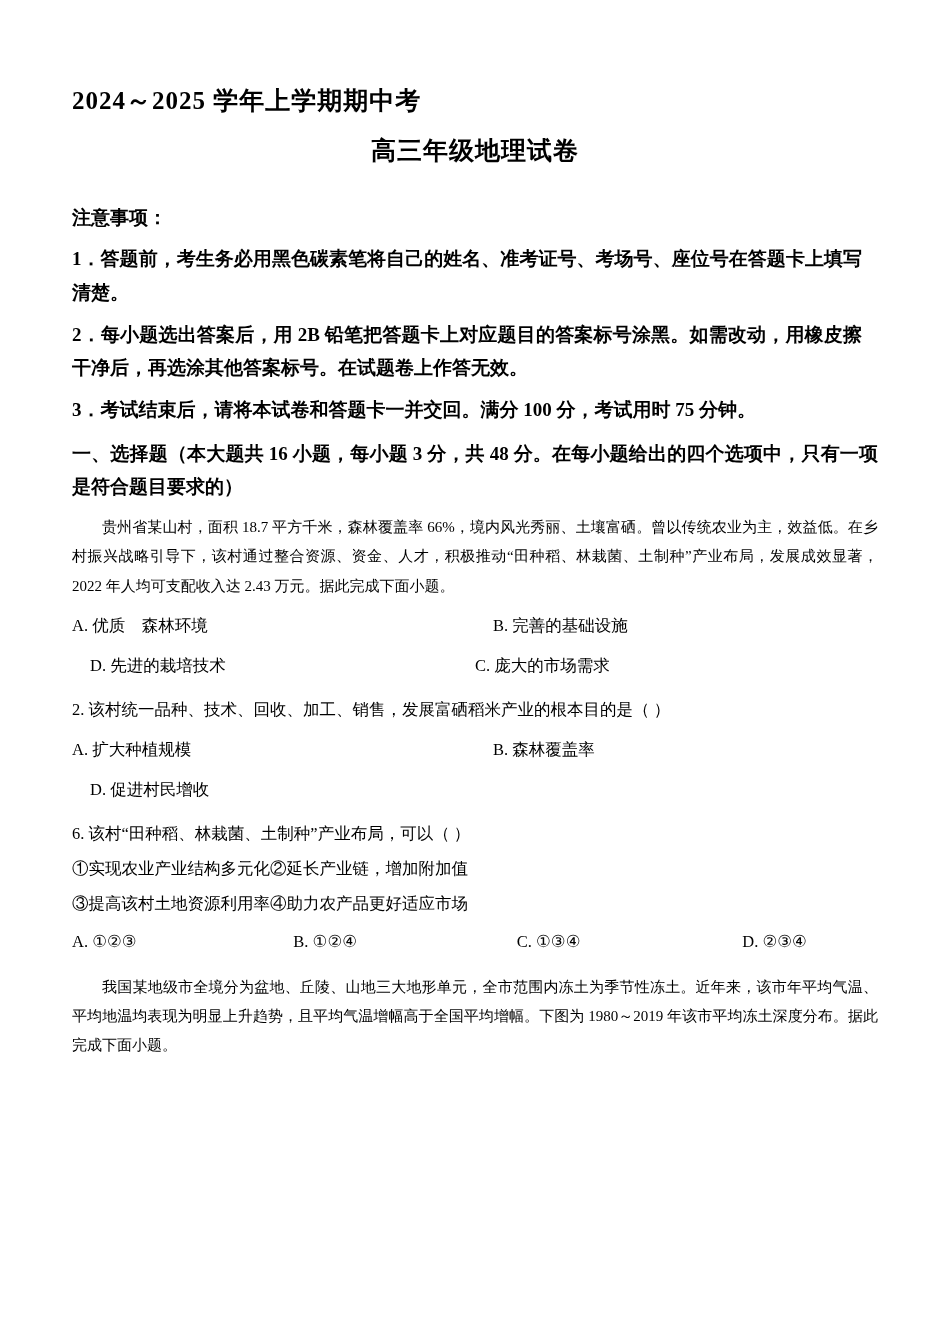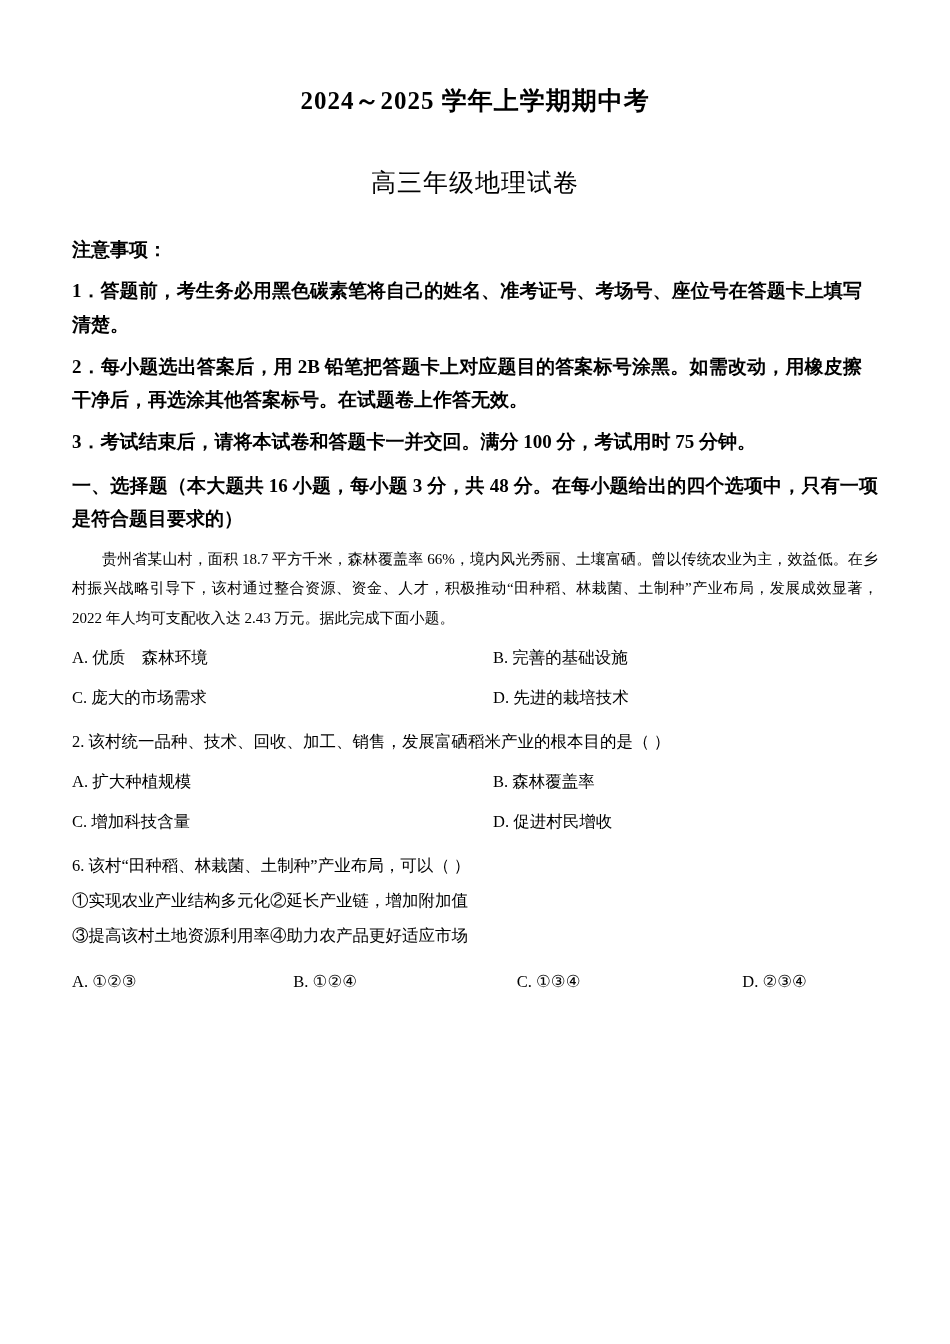--- a/index.html
+++ b/index.html
@@ -14,33 +14,33 @@
     color: #000000;
   }
   .page {
     width: 950px;
     min-height: 1344px;
     box-sizing: border-box;
     padding: 60px 72px 40px 72px;
     position: relative;
   }
   .doc-title {
-    text-align: center;
+    text-align: left;
     font-size: 25px;
     font-weight: bold;
     letter-spacing: 1px;
     margin: 22px 0 0 0;
     line-height: 1.5;
   }
   .doc-subtitle {
     text-align: center;
     font-size: 25px;
-    font-weight: normal;
+    font-weight: bold;
     letter-spacing: 1px;
-    margin: 44px 0 0 0;
+    margin: 12px 0 0 0;
     line-height: 1.5;
   }
   .notice-heading {
     font-size: 19px;
     font-weight: bold;
     margin: 34px 0 0 0;
     line-height: 1.6;
   }
   .notice-item {
     font-size: 19px;
@@ -88,21 +88,21 @@
   }
   .opt-line {
     font-size: 16.5px;
     line-height: 1.9;
     margin: 4px 0 0 0;
   }
   .opt-row4 {
     display: flex;
     font-size: 16.5px;
     line-height: 1.9;
-    margin: 14px 0 0 0;
+    margin: 6px 0 0 0;
     gap: 36px;
   }
   .opt-row4 > div {
     width: 25%;
     box-sizing: border-box;
   }
   .opt-row4 > div:nth-child(2) { padding-left: 14px; }
   .opt-row4 > div:nth-child(3) { padding-left: 28px; }
   .opt-row4 > div:nth-child(4) { padding-left: 42px; }
   .passage2 {
@@ -124,38 +124,38 @@
 
   <div class="section-heading">一、选择题（本大题共 16 小题，每小题 3 分，共 48 分。在每小题给出的四个选项中，只有一项是符合题目要求的）</div>
 
   <div class="passage">贵州省某山村，面积 18.7 平方千米，森林覆盖率 66%，境内风光秀丽、土壤富硒。曾以传统农业为主，效益低。在乡村振兴战略引导下，该村通过整合资源、资金、人才，积极推动“田种稻、林栽菌、土制种”产业布局，发展成效显著，2022 年人均可支配收入达 2.43 万元。据此完成下面小题。</div>
 
   <div class="opt-row">
     <div class="opt-col">A. 优质　森林环境</div>
     <div class="opt-col second">B. 完善的基础设施</div>
   </div>
   <div class="opt-row">
+    <div class="opt-col second">D. 先进的栽培技术</div>
     <div class="opt-col">C. 庞大的市场需求</div>
-    <div class="opt-col second">D. 先进的栽培技术</div>
   </div>
 
   <div class="question">2. 该村统一品种、技术、回收、加工、销售，发展富硒稻米产业的根本目的是（      ）</div>
   <div class="opt-row">
     <div class="opt-col">A. 扩大种植规模</div>
     <div class="opt-col second">B. 森林覆盖率</div>
   </div>
   <div class="opt-row">
-    <div class="opt-col">C. 增加科技含量</div>
     <div class="opt-col second">D. 促进村民增收</div>
   </div>
 
   <div class="question">6. 该村“田种稻、林栽菌、土制种”产业布局，可以（      ）</div>
   <div class="opt-line">①实现农业产业结构多元化②延长产业链，增加附加值</div>
   <div class="opt-line">③提高该村土地资源利用率④助力农产品更好适应市场</div>
   <div class="opt-row4">
     <div>A. ①②③</div>
     <div>B. ①②④</div>
     <div>C. ①③④</div>
     <div>D. ②③④</div>
   </div>
 
+  <div class="passage passage2">我国某地级市全境分为盆地、丘陵、山地三大地形单元，全市范围内冻土为季节性冻土。近年来，该市年平均气温、平均地温均表现为明显上升趋势，且平均气温增幅高于全国平均增幅。下图为 1980～2019 年该市平均冻土深度分布。据此完成下面小题。</div>
 
 </div>
 
 </body></html>

